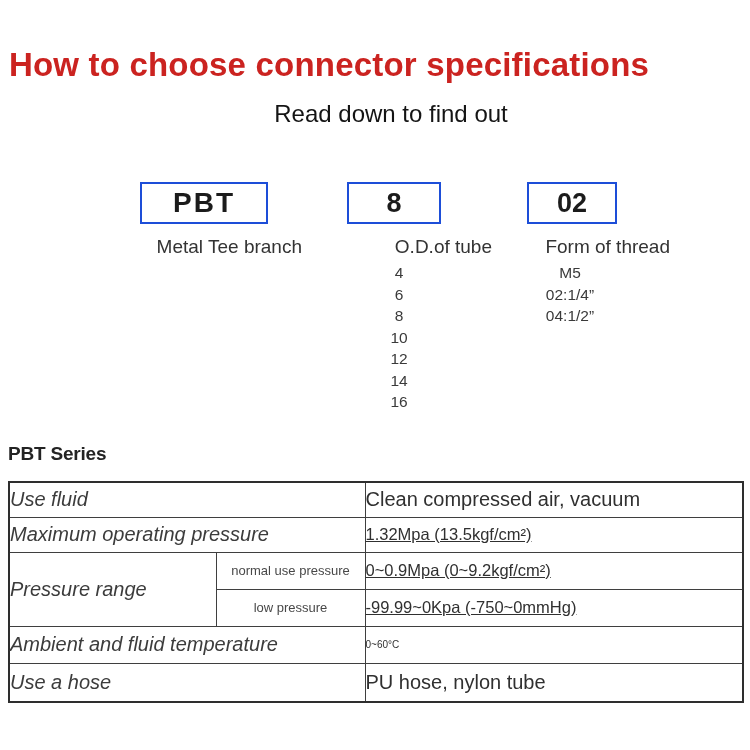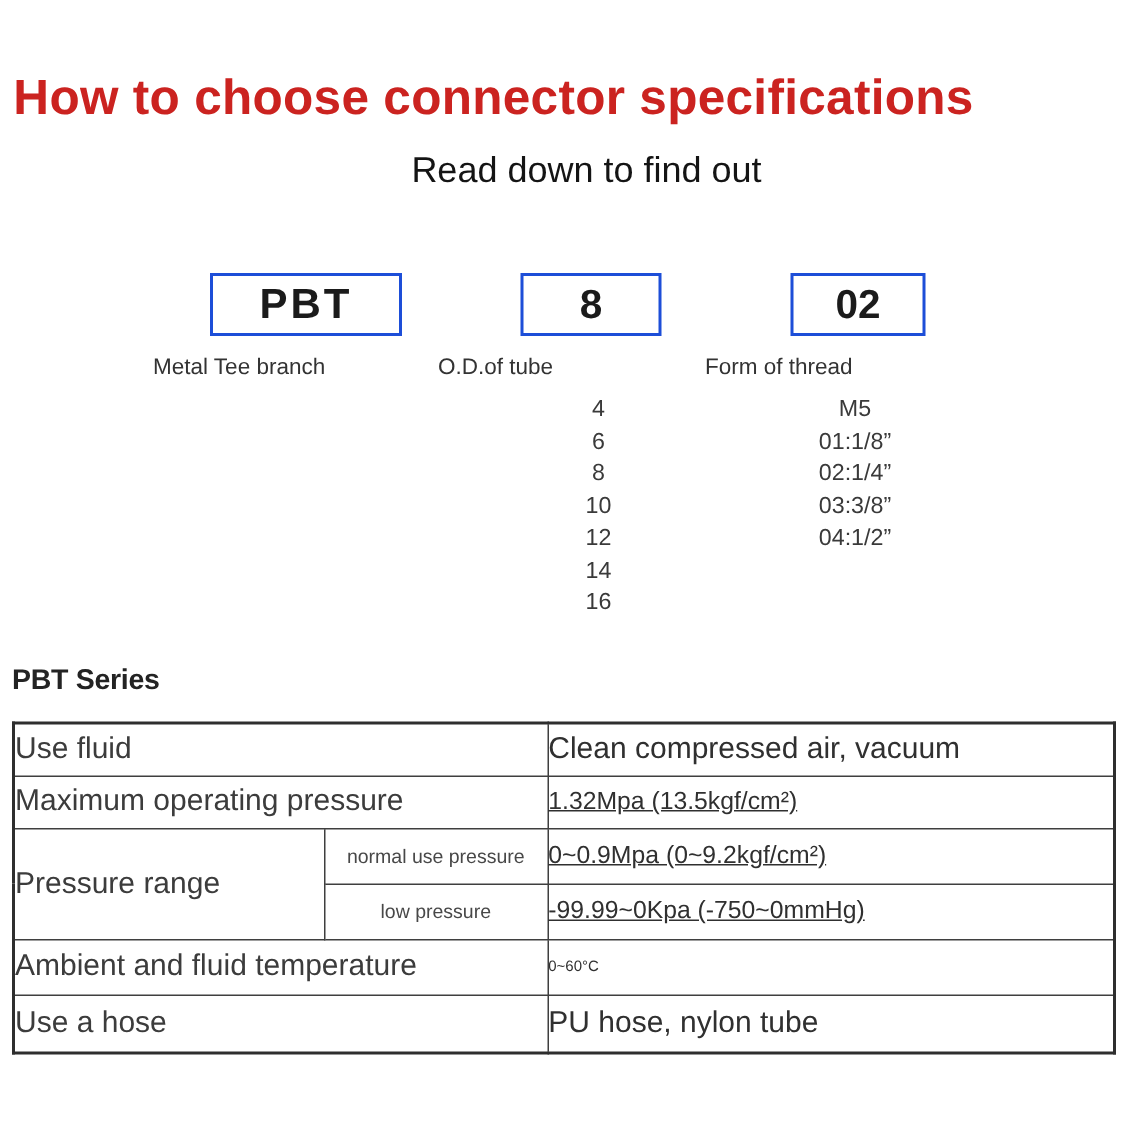--- a/index.html
+++ b/index.html
@@ -34,22 +34,22 @@
     background: #fff;
     display: flex; align-items: center; justify-content: center;
     font-weight: 700; color: #1b1b1b;
   }
   .box-pbt   { left: 140px; top: 182px; width: 124px; height: 38px; font-size: 28px; letter-spacing: 2px; }
   .box-od    { left: 347px; top: 182px; width: 90px;  height: 38px; font-size: 27px; }
   .box-thread{ left: 527px; top: 182px; width: 86px;  height: 38px; font-size: 27px; }
 
   .box-label {
     position: absolute; top: 236px; width: 200px;
-    text-align: left;
-    font-size: 15px; color: #333;
+    text-align: right;
+    font-size: 19px; color: #333;
   }
   .lab-pbt    { left: 102px; }
   .lab-od     { left: 292px; }
   .lab-thread { left: 470px; }
 
   
   .options {
     position: absolute; top: 262px;
     text-align: center;
     font-size: 15.5px; line-height: 21.5px;
@@ -77,20 +77,21 @@
   table.spec td {
     border: 1px solid #3f3f3f;
     vertical-align: middle;
     padding: 0;
     background: #ffffff;
   }
   td.shaded { background: #f3ead9; }
   td.lbl {
     font-size: 20px; color: #3c3c3c;
     padding-left: 17px;
+    font-style: italic;
   }
   td.sub {
     font-size: 13px; color: #484848;
     text-align: center;
   }
   td.val { color: #303030; }
   .val-lg { font-size: 20px; }
   .val-md { font-size: 16.5px; text-decoration: underline; }
   .val-sm { font-size: 10px; }
 </style>
@@ -112,23 +113,21 @@
     <div>4</div>
     <div>6</div>
     <div>8</div>
     <div>10</div>
     <div>12</div>
     <div>14</div>
     <div>16</div>
   </div>
 <div class="options opt-thread">
     <div>M5</div>
-    <div>01:1/8”</div>
     <div>02:1/4”</div>
-    <div>03:3/8”</div>
     <div>04:1/2”</div>
   </div>
 
 <div class="series-heading">PBT Series</div>
 
 <table class="spec">
   <colgroup>
       <col style="width:207px">
       <col style="width:149px">
       <col style="width:378px">

